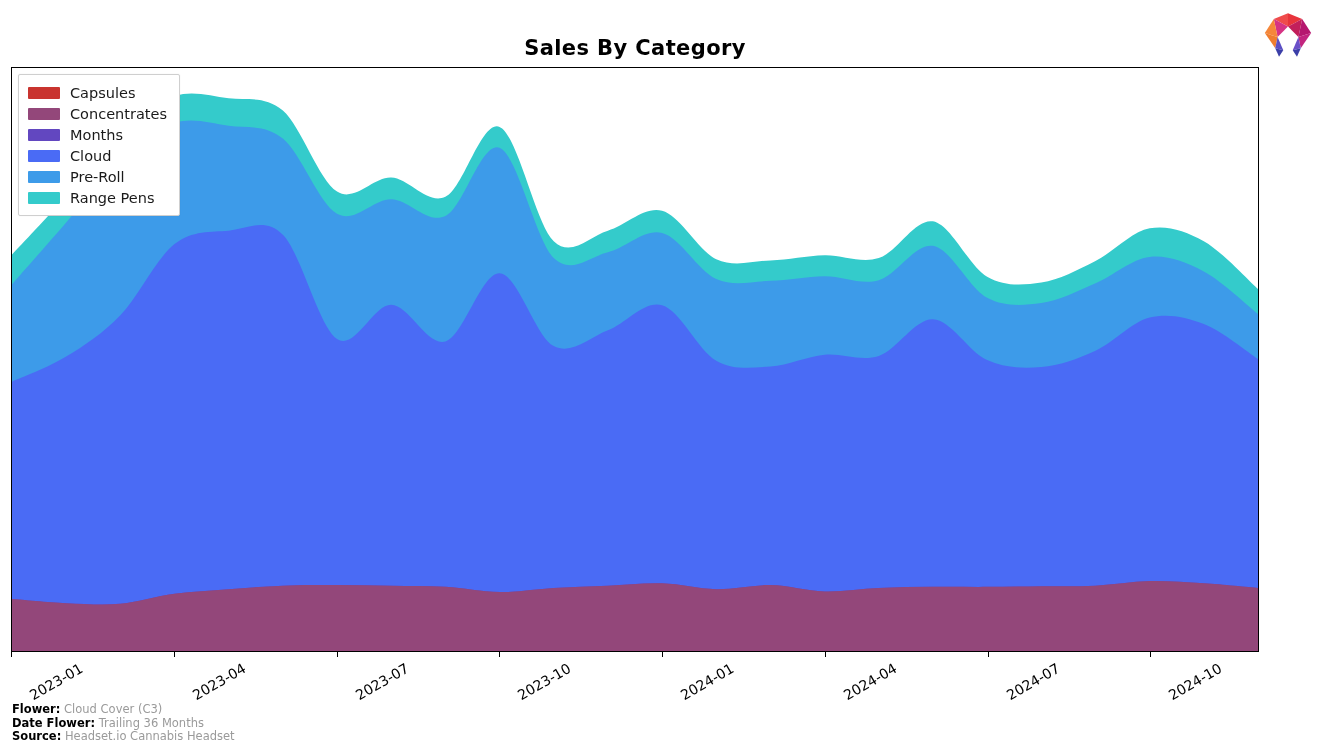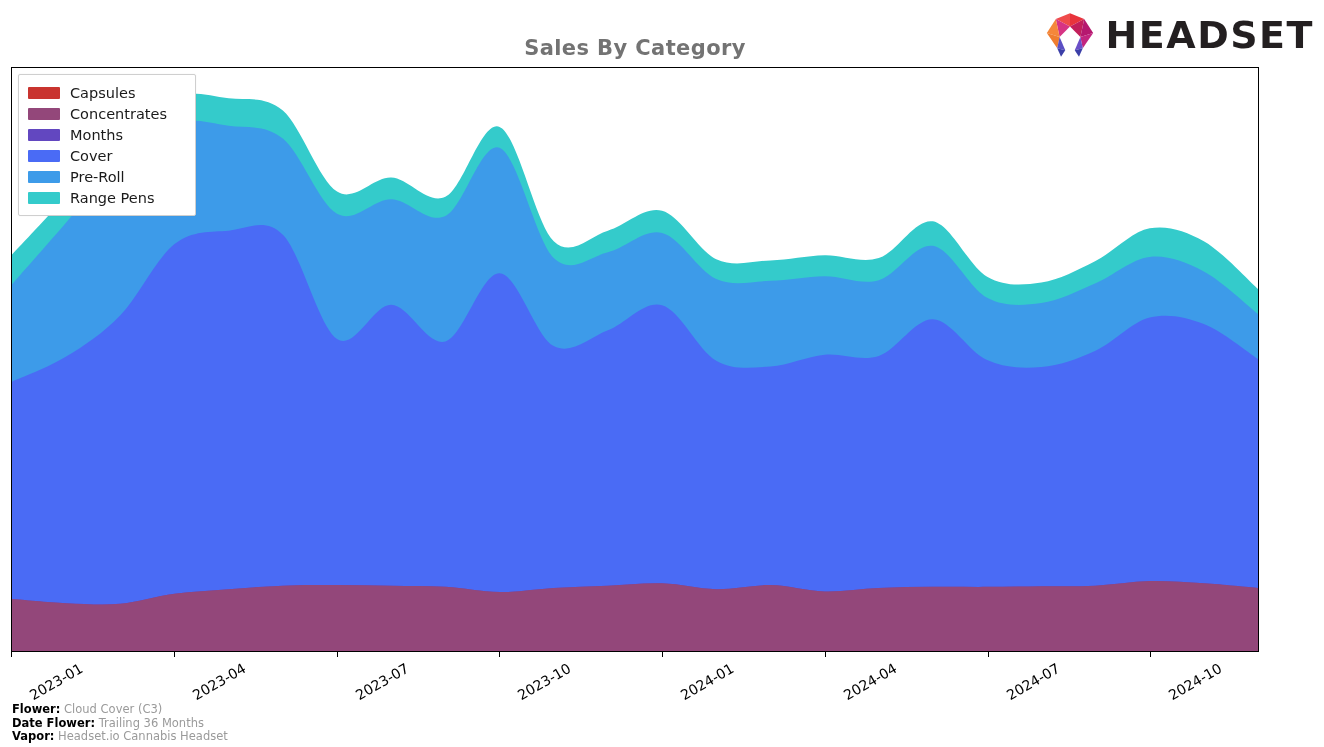--- a/index.html
+++ b/index.html
@@ -7,21 +7,21 @@
   body{
     width:1324px;height:747px;background:#ffffff;
     font-family:"DejaVu Sans","Liberation Sans",sans-serif;
     overflow:hidden;position:relative;
   }
   #root{position:relative;width:1324px;height:747px;}
 
   
   .chart-title{
     position:absolute;left:0;top:36px;width:1270px;
-    text-align:center;font-size:21px;font-weight:bold;color:#737373;
+    text-align:center;font-size:21px;font-weight:bold;color:#000000;
     letter-spacing:.4px;
   }
   .logo{
     position:absolute;right:10px;top:12px;height:46px;
     display:flex;align-items:center;gap:10px;
   }
   .logo-mark{width:52px;height:46px;display:block;}
   .logo-word{
     font-size:38px;font-weight:bold;color:#231f20;letter-spacing:1.5px;
     font-family:"DejaVu Sans","Liberation Sans",sans-serif;line-height:1;
@@ -31,21 +31,21 @@
   .plot-frame{
     position:absolute;left:11px;top:67px;width:1248px;height:585px;
     border:1.3px solid #000;box-sizing:border-box;background:#fff;
   }
   .plot-svg{position:absolute;left:0;top:0;width:100%;height:100%;display:block;}
 
   
   .legend{
     position:absolute;left:18px;top:74px;
     background:#fff;border:1px solid #cfcfcf;border-radius:2px;
-    padding:7px 28px 7px 9px;
+    padding:7px 12px 7px 9px;
     box-shadow:0 0 2px rgba(0,0,0,.06);
     z-index:5;
   }
   .legend-row{display:flex;align-items:center;height:21px;}
   .legend-swatch{
     width:32px;height:12px;margin-right:10px;flex:none;border-radius:1px;
   }
   .legend-label{font-size:14.5px;color:#1a1a1a;white-space:nowrap;}
 
   
@@ -81,21 +81,20 @@
       <polygon points="25,14 33,52 6,44" fill="#f5873a"></polygon>
       <polygon points="6,44 33,52 28,76" fill="#ef7d2f"></polygon>
       <polygon points="28,76 33,52 45,80" fill="#5b4fc4"></polygon>
       <polygon points="28,76 45,80 36,94" fill="#3b3fa8"></polygon>
       <polygon points="85,14 55,30 77,52" fill="#c21f5b"></polygon>
       <polygon points="85,14 77,52 104,44" fill="#b5186f"></polygon>
       <polygon points="104,44 77,52 82,76" fill="#c2257f"></polygon>
       <polygon points="82,76 77,52 65,80" fill="#6a4fc8"></polygon>
       <polygon points="82,76 65,80 74,94" fill="#3b3fa8"></polygon>
     </svg>
-    <span class="logo-word">HEADSET</span>
   </div>
 
   <div class="plot-frame">
     <svg class="plot-svg" id="area-svg" viewBox="0 0 1248 585" preserveAspectRatio="none">
         <path d="M 0.00 187.20 C 9.04 177.45, 36.17 148.88, 54.26 128.70 C 72.35 108.52, 90.43 82.88, 108.52 66.11 C 126.61 49.34, 144.70 34.03, 162.78 28.08 C 180.87 22.13, 198.96 27.98, 217.04 30.42 C 235.13 32.86, 253.22 27.10, 271.30 42.70 C 289.39 58.30, 307.48 112.81, 325.57 124.02 C 343.65 135.23, 361.74 109.10, 379.83 109.98 C 397.91 110.86, 416.00 137.77, 434.09 129.29 C 452.17 120.80, 470.26 51.68, 488.35 59.09 C 506.43 66.50, 524.52 156.39, 542.61 173.75 C 560.70 191.10, 578.78 168.28, 596.87 163.21 C 614.96 158.14, 633.04 138.55, 651.13 143.32 C 669.22 148.10, 687.30 183.59, 705.39 191.88 C 723.48 200.17, 741.57 193.73, 759.65 193.05 C 777.74 192.37, 795.83 188.18, 813.91 187.79 C 832.00 187.40, 850.09 196.37, 868.17 190.71 C 886.26 185.06, 904.35 150.74, 922.43 153.86 C 940.52 156.98, 958.61 199.19, 976.70 209.43 C 994.78 219.67, 1012.87 217.91, 1030.96 215.28 C 1049.04 212.65, 1067.13 202.70, 1085.22 193.63 C 1103.30 184.57, 1121.39 164.19, 1139.48 160.87 C 1157.57 157.56, 1175.65 163.60, 1193.74 173.75 C 1211.83 183.89, 1238.96 213.72, 1248.00 221.71 L 1248 585 L 0 585 Z" fill="#34CBCB" stroke="none"></path>
         <path d="M 0.00 217.04 C 9.04 206.70, 36.17 175.99, 54.26 155.03 C 72.35 134.06, 90.43 107.93, 108.52 91.26 C 126.61 74.59, 144.70 60.55, 162.78 54.99 C 180.87 49.43, 198.96 55.28, 217.04 57.92 C 235.13 60.55, 253.22 56.06, 271.30 70.78 C 289.39 85.51, 307.48 136.11, 325.57 146.25 C 343.65 156.39, 361.74 131.24, 379.83 131.63 C 397.91 132.01, 416.00 157.17, 434.09 148.59 C 452.17 140.01, 470.26 73.12, 488.35 80.14 C 506.43 87.16, 524.52 173.26, 542.61 190.71 C 560.70 208.16, 578.78 189.05, 596.87 184.86 C 614.96 180.67, 633.04 161.07, 651.13 165.55 C 669.22 170.04, 687.30 203.77, 705.39 211.77 C 723.48 219.76, 741.57 214.01, 759.65 213.52 C 777.74 213.04, 795.83 208.94, 813.91 208.84 C 832.00 208.75, 850.09 218.01, 868.17 212.94 C 886.26 207.87, 904.35 175.50, 922.43 178.43 C 940.52 181.35, 958.61 220.94, 976.70 230.49 C 994.78 240.05, 1012.87 238.19, 1030.96 235.75 C 1049.04 233.32, 1067.13 223.57, 1085.22 215.87 C 1103.30 208.16, 1121.39 191.49, 1139.48 189.54 C 1157.57 187.59, 1175.65 194.61, 1193.74 204.17 C 1211.83 213.72, 1238.96 239.75, 1248.00 246.87 L 1248 585 L 0 585 Z" fill="#3D9BE9" stroke="none"></path>
         <path d="M 0.00 314.73 C 9.04 310.54, 36.17 300.69, 54.26 289.57 C 72.35 278.46, 90.43 266.86, 108.52 248.04 C 126.61 229.22, 144.70 190.81, 162.78 176.67 C 180.87 162.53, 198.96 164.78, 217.04 163.22 C 235.13 161.66, 253.22 149.17, 271.30 167.31 C 289.39 185.44, 307.48 260.32, 325.57 272.02 C 343.65 283.72, 361.74 237.12, 379.83 237.51 C 397.91 237.90, 416.00 279.63, 434.09 274.37 C 452.17 269.10, 470.26 205.14, 488.35 205.92 C 506.43 206.70, 524.52 269.49, 542.61 279.05 C 560.70 288.60, 578.78 270.07, 596.87 263.25 C 614.96 256.43, 633.04 233.02, 651.13 238.09 C 669.22 243.16, 687.30 283.43, 705.39 293.67 C 723.48 303.91, 741.57 300.50, 759.65 299.52 C 777.74 298.54, 795.83 289.57, 813.91 287.82 C 832.00 286.06, 850.09 294.94, 868.17 288.99 C 886.26 283.04, 904.35 251.45, 922.43 252.14 C 940.52 252.82, 958.61 285.09, 976.70 293.08 C 994.78 301.08, 1012.87 301.66, 1030.96 300.10 C 1049.04 298.54, 1067.13 292.01, 1085.22 283.72 C 1103.30 275.44, 1121.39 254.86, 1139.48 250.38 C 1157.57 245.89, 1175.65 249.89, 1193.74 256.81 C 1211.83 263.74, 1238.96 286.07, 1248.00 291.92 L 1248 585 L 0 585 Z" fill="#4A6BF5" stroke="none"></path>
         <path d="M 0.00 532.93 C 9.04 533.62, 36.17 536.25, 54.26 537.03 C 72.35 537.81, 90.43 539.17, 108.52 537.62 C 126.61 536.06, 144.70 530.11, 162.78 527.67 C 180.87 525.23, 198.96 524.36, 217.04 522.99 C 235.13 521.63, 253.22 520.16, 271.30 519.48 C 289.39 518.80, 307.48 518.89, 325.57 518.89 C 343.65 518.89, 361.74 519.19, 379.83 519.48 C 397.91 519.77, 416.00 519.58, 434.09 520.65 C 452.17 521.72, 470.26 525.72, 488.35 525.91 C 506.43 526.11, 524.52 522.89, 542.61 521.82 C 560.70 520.75, 578.78 520.26, 596.87 519.48 C 614.96 518.70, 633.04 516.55, 651.13 517.14 C 669.22 517.73, 687.30 522.70, 705.39 522.99 C 723.48 523.28, 741.57 518.50, 759.65 518.89 C 777.74 519.28, 795.83 524.84, 813.91 525.33 C 832.00 525.82, 850.09 522.60, 868.17 521.82 C 886.26 521.04, 904.35 520.85, 922.43 520.65 C 940.52 520.45, 958.61 520.75, 976.70 520.65 C 994.78 520.55, 1012.87 520.26, 1030.96 520.07 C 1049.04 519.87, 1067.13 520.36, 1085.22 519.48 C 1103.30 518.60, 1121.39 515.19, 1139.48 514.80 C 1157.57 514.41, 1175.65 515.97, 1193.74 517.14 C 1211.83 518.31, 1238.96 521.04, 1248.00 521.82 L 1248 585 L 0 585 Z" fill="#6247C0" stroke="none"></path>
         <path d="M 0.00 532.93 C 9.04 533.62, 36.17 536.25, 54.26 537.03 C 72.35 537.81, 90.43 539.17, 108.52 537.62 C 126.61 536.06, 144.70 530.11, 162.78 527.67 C 180.87 525.23, 198.96 524.36, 217.04 522.99 C 235.13 521.63, 253.22 520.16, 271.30 519.48 C 289.39 518.80, 307.48 518.89, 325.57 518.89 C 343.65 518.89, 361.74 519.19, 379.83 519.48 C 397.91 519.77, 416.00 519.58, 434.09 520.65 C 452.17 521.72, 470.26 525.72, 488.35 525.91 C 506.43 526.11, 524.52 522.89, 542.61 521.82 C 560.70 520.75, 578.78 520.26, 596.87 519.48 C 614.96 518.70, 633.04 516.55, 651.13 517.14 C 669.22 517.73, 687.30 522.70, 705.39 522.99 C 723.48 523.28, 741.57 518.50, 759.65 518.89 C 777.74 519.28, 795.83 524.84, 813.91 525.33 C 832.00 525.82, 850.09 522.60, 868.17 521.82 C 886.26 521.04, 904.35 520.85, 922.43 520.65 C 940.52 520.45, 958.61 520.75, 976.70 520.65 C 994.78 520.55, 1012.87 520.26, 1030.96 520.07 C 1049.04 519.87, 1067.13 520.36, 1085.22 519.48 C 1103.30 518.60, 1121.39 515.19, 1139.48 514.80 C 1157.57 514.41, 1175.65 515.97, 1193.74 517.14 C 1211.83 518.31, 1238.96 521.04, 1248.00 521.82 L 1248 585 L 0 585 Z" fill="#93477A" stroke="none"></path>
       </svg>
@@ -128,31 +127,31 @@
       <div class="legend-row">
         <span class="legend-swatch" style="background: rgb(147, 71, 122);"></span>
         <span class="legend-label">Concentrates</span>
       </div>
       <div class="legend-row">
         <span class="legend-swatch" style="background: rgb(98, 71, 192);"></span>
         <span class="legend-label">Months</span>
       </div>
       <div class="legend-row">
         <span class="legend-swatch" style="background: rgb(74, 107, 245);"></span>
-        <span class="legend-label">Cover</span>
+        <span class="legend-label">Cloud</span>
       </div>
       <div class="legend-row">
         <span class="legend-swatch" style="background: rgb(61, 155, 233);"></span>
         <span class="legend-label">Pre-Roll</span>
       </div>
       <div class="legend-row">
         <span class="legend-swatch" style="background: rgb(52, 203, 203);"></span>
         <span class="legend-label">Range Pens</span>
       </div>
     </div>
 
   <div class="footer" id="footer">
       <div class="footer-line"><span class="footer-key">Flower:</span><span class="footer-val"> Cloud Cover (C3)</span></div>
       <div class="footer-line"><span class="footer-key">Date Flower:</span><span class="footer-val"> Trailing 36 Months</span></div>
-      <div class="footer-line"><span class="footer-key">Vapor:</span><span class="footer-val"> Headset.io Cannabis Headset</span></div>
+      <div class="footer-line"><span class="footer-key">Source:</span><span class="footer-val"> Headset.io Cannabis Headset</span></div>
     </div>
 
 </div>
 
 </body></html>

